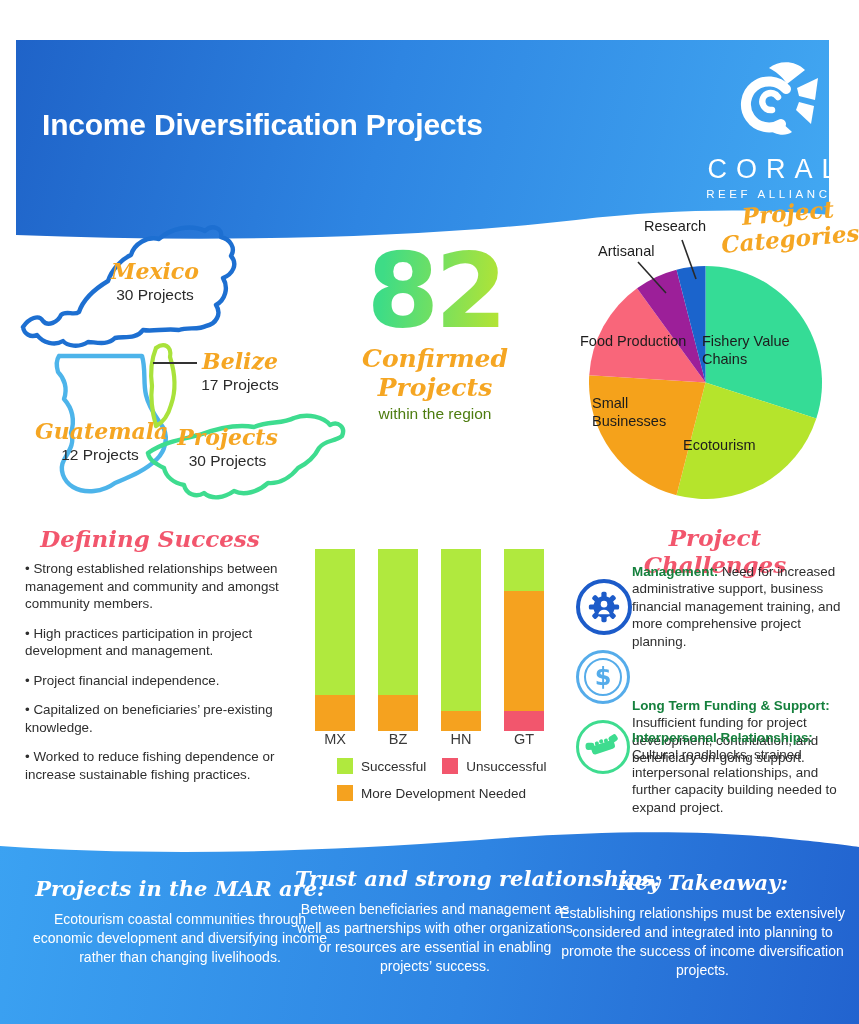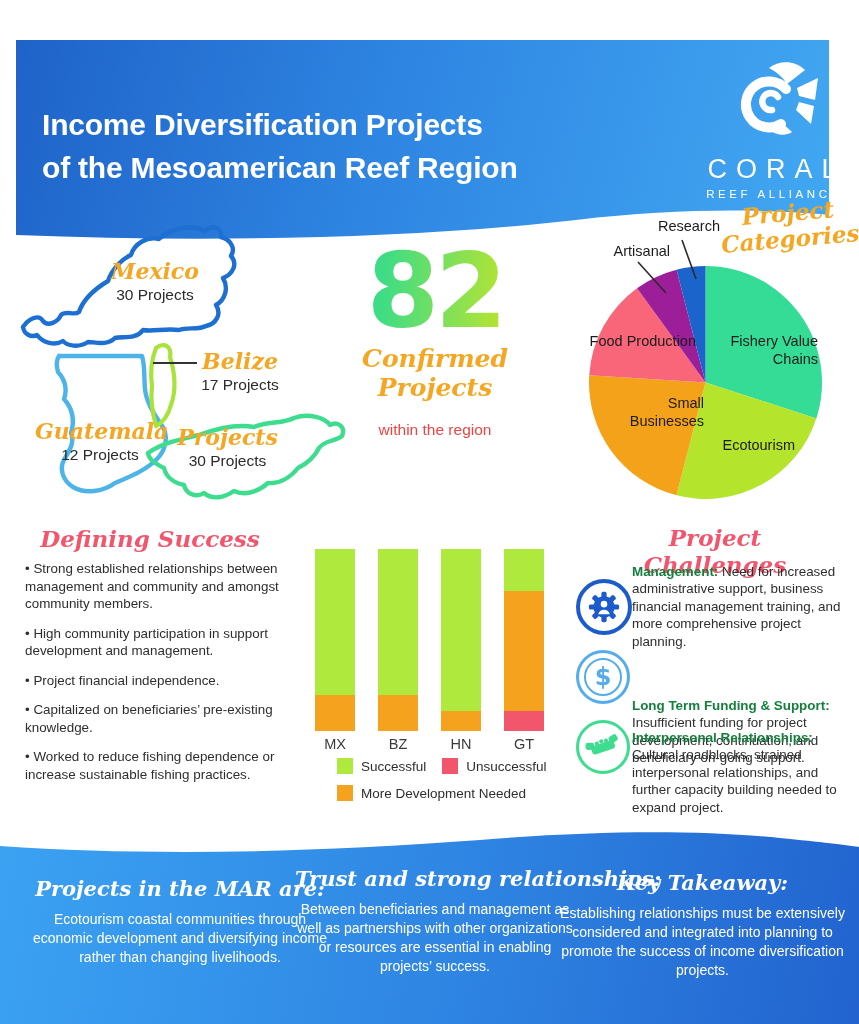--- a/index.html
+++ b/index.html
@@ -33,44 +33,44 @@
   .belize-line{position:absolute;left:153px;top:362px;width:44px;height:2px;background:#333;}
   
   .stat{position:absolute;left:350px;top:244px;width:170px;text-align:center;}
   .stat-value{font-family:"DejaVu Sans",sans-serif;font-weight:bold;font-size:104px;
     line-height:0.92;letter-spacing:-4px;color:#6fdc56;}
   @supports ((-webkit-background-clip:text) or (background-clip:text)){
     .stat-value{background:linear-gradient(95deg,#3edc86 20%,#b8e431 90%);
       -webkit-background-clip:text;background-clip:text;color:transparent;}
   }
   .stat-label{font-size:25px;margin-top:4px;}
-  .stat-sublabel{font-size:15.5px;color:#ef4444;margin-top:19px;}
+  .stat-sublabel{font-size:15.5px;color:#4d7c0f;margin-top:3px;}
   
   .pie-title{position:absolute;left:720px;top:200px;width:138px;text-align:center;
     font-size:23px;line-height:1.15;transform:rotate(-5deg);}
   #pie-svg{position:absolute;left:589px;top:266px;width:233px;height:233px;}
   .pie-lines{position:absolute;left:580px;top:200px;width:280px;height:310px;pointer-events:none;}
-  .plabel{position:absolute;text-align:right;font-size:14.5px;color:#1c1c1c;line-height:1.25;}
+  .plabel{position:absolute;text-align:left;font-size:14.5px;color:#1c1c1c;line-height:1.25;}
   .p0{left:702px;top:332px;width:116px;}
   .p1{left:683px;top:436px;width:112px;}
   .p2{left:592px;top:394px;width:112px;}
   .p3{left:580px;top:332px;width:116px;}
   .p4{left:598px;top:242px;width:72px;}
   .p5{left:644px;top:217px;width:76px;}
   
   .ds-title{position:absolute;left:35px;top:525px;width:230px;text-align:center;font-size:23px;}
   .bullets{position:absolute;left:25px;top:560px;width:283px;}
   .bullet{margin:0 0 12px 0;font-size:13.4px;line-height:1.31;color:#2e2e2e;}
   
   .bar-title{position:absolute;left:330px;top:500px;width:200px;text-align:center;font-size:24px;}
   #bars{position:absolute;left:315px;top:549px;width:229px;display:flex;justify-content:space-between;}
   .bar-col{width:40px;}
   .bar-stack{height:182px;display:flex;flex-direction:column;}
   .bar-stack div{width:100%;}
-  .bar-label{text-align:center;font-size:14.5px;color:#3a3a3a;margin-top:5px;}
+  .bar-label{text-align:center;font-size:14.5px;color:#3a3a3a;}
   #legend{position:absolute;left:337px;top:758px;width:232px;display:flex;flex-wrap:wrap;
     column-gap:16px;row-gap:11px;}
   .legend-item{display:flex;align-items:center;font-size:13.5px;color:#2e2e2e;}
   .swatch{display:inline-block;width:16px;height:16px;margin-right:8px;}
   
   .ch-title{position:absolute;left:595px;top:524px;width:240px;text-align:center;font-size:23px;}
   .ch-item-text{position:absolute;left:632px;width:224px;font-size:13.4px;line-height:1.3;color:#2e2e2e;}
   .ch-item-text b{color:#15803d;}
   .ch-icon{position:absolute;left:576px;width:48px;height:48px;border-radius:50%;
     display:flex;align-items:center;justify-content:center;}
@@ -92,21 +92,20 @@
   .fc2{left:555px;top:40px;width:295px;}
 </style>
 </head>
 <body>
 
 <div id="page">
 
   <div class="header">
     <div class="header-title">
       <div>Income Diversification Projects</div>
-      <div>of the Mesoamerican Reef Region</div>
     </div>
     <div class="logo">
       <svg viewBox="0 0 110 90" width="118" height="90">
         <g stroke="#fff" fill="none" stroke-linecap="round">
           <path d="M64,66 A23,23 0 1 1 69,31" stroke-width="10"></path>
           <path d="M55,52 A8.5,8.5 0 1 1 61,39" stroke-width="6.5"></path>
         </g>
         <path d="M52,10 C62,2 78,2 88,12 L70,26 C65,18 58,13 52,10 Z" fill="#fff"></path>
         <path d="M80,30 L101,20 L98,42 L82,38 Z" fill="#fff"></path>
         <path d="M82,44 L97,48 L94,66 L79,52 Z" fill="#fff"></path>
@@ -168,21 +167,21 @@
   <div class="plabel p0">Fishery Value Chains</div>
   <div class="plabel p1">Ecotourism</div>
   <div class="plabel p2">Small Businesses</div>
   <div class="plabel p3">Food Production</div>
   <div class="plabel p4">Artisanal</div>
   <div class="plabel p5">Research</div>
 
   <div class="ds-title script pinkhead">Defining Success</div>
   <div class="bullets" id="bullets">
       <p class="bullet">•  Strong established relationships between management and community and amongst community members.</p>
-      <p class="bullet">•  High community participation in support development and management.</p>
+      <p class="bullet">•  High practices participation in project development and management.</p>
       <p class="bullet">•  Project financial independence.</p>
       <p class="bullet">•  Capitalized on beneficiaries’ pre-existing knowledge.</p>
       <p class="bullet">•  Worked to reduce fishing dependence or increase sustainable fishing practices.</p>
     </div>
 
   <div id="bars">
       <div class="bar-col">
         <div class="bar-stack">
           <div style="height: 145.6px; background: rgb(176, 233, 62);"></div>
           <div style="height: 36.4px; background: rgb(245, 162, 31);"></div>

